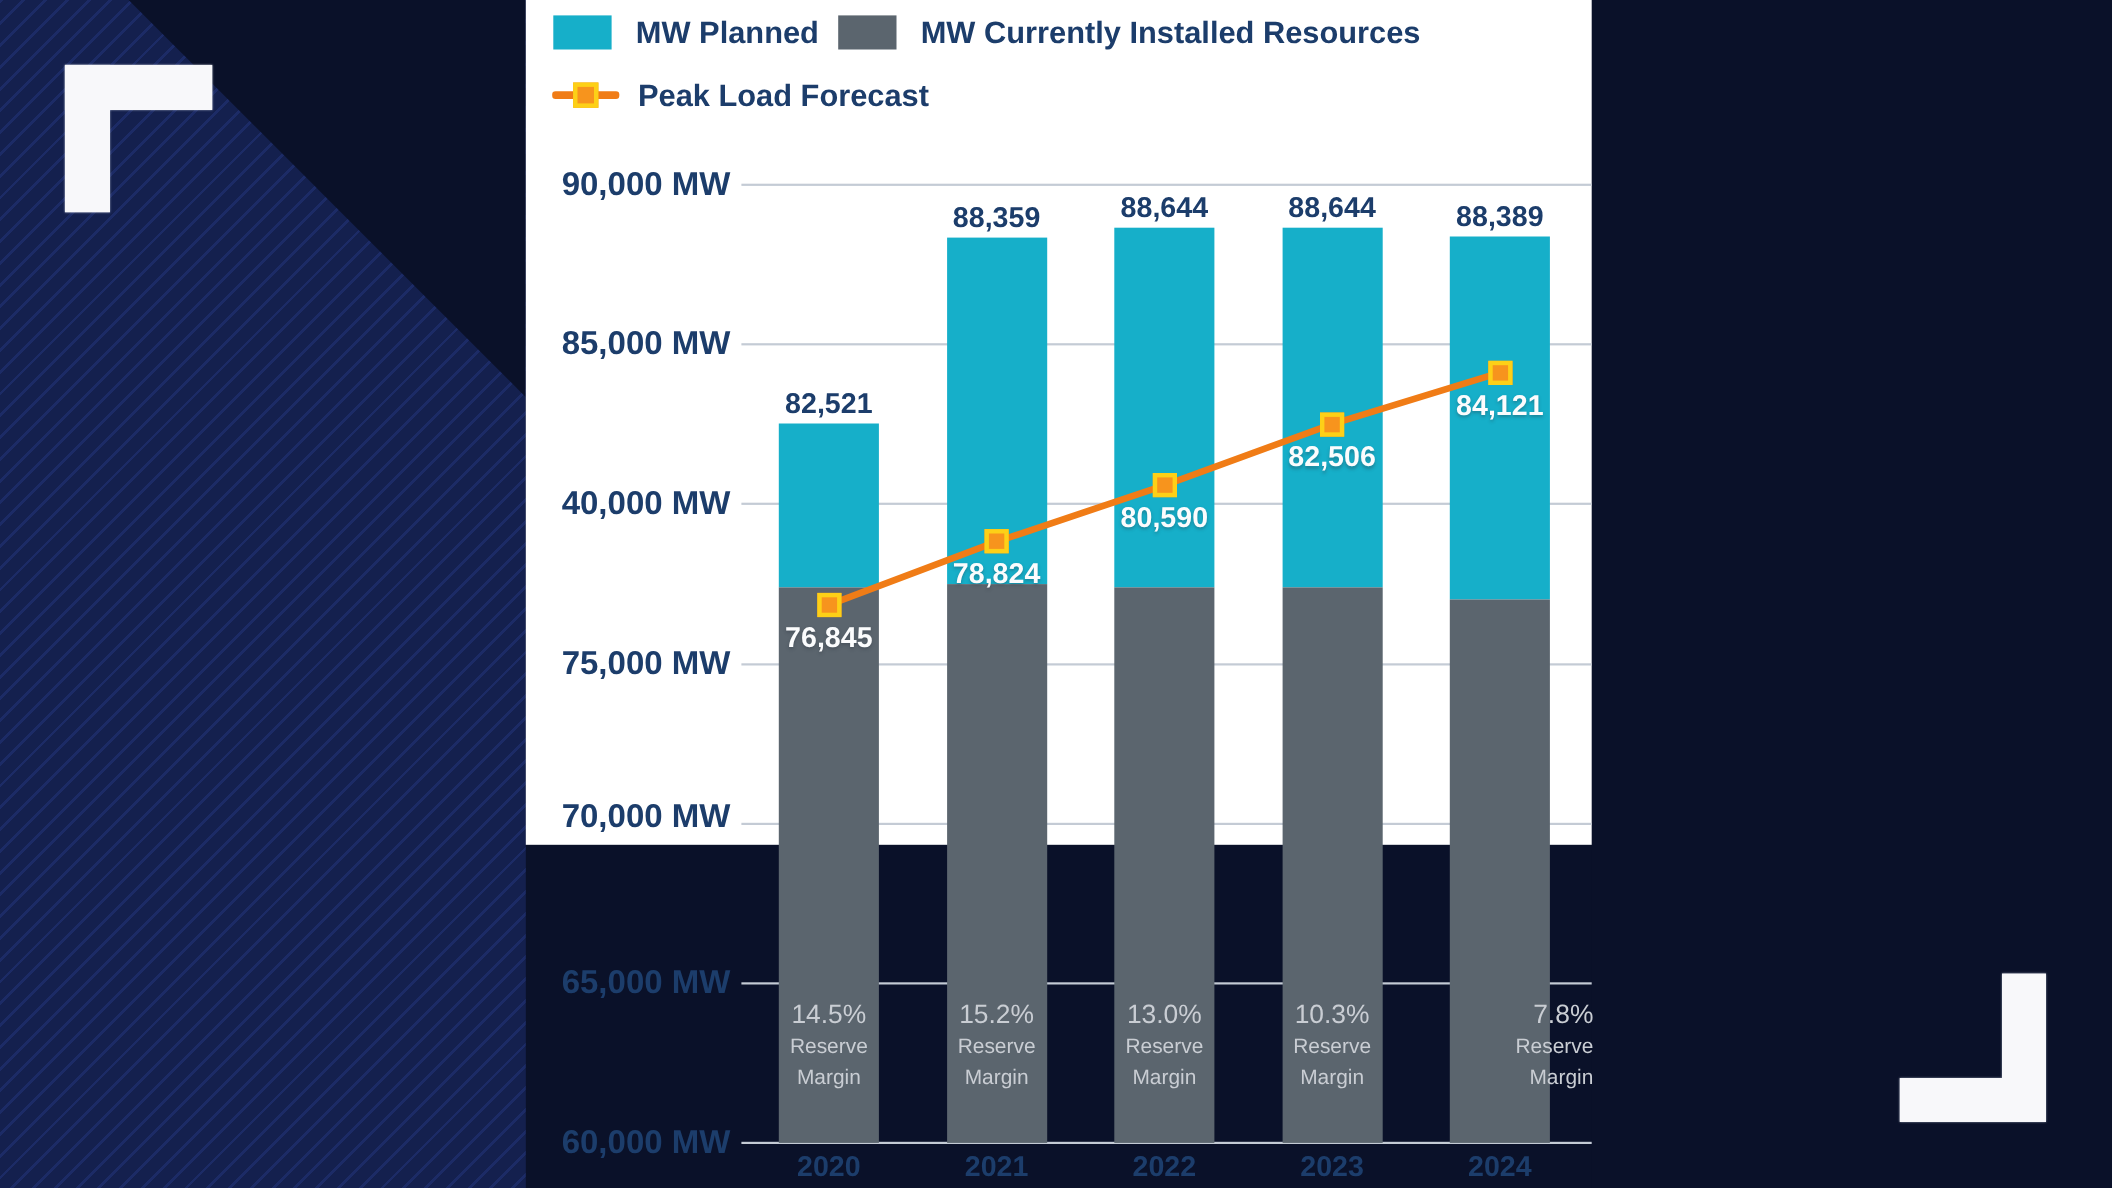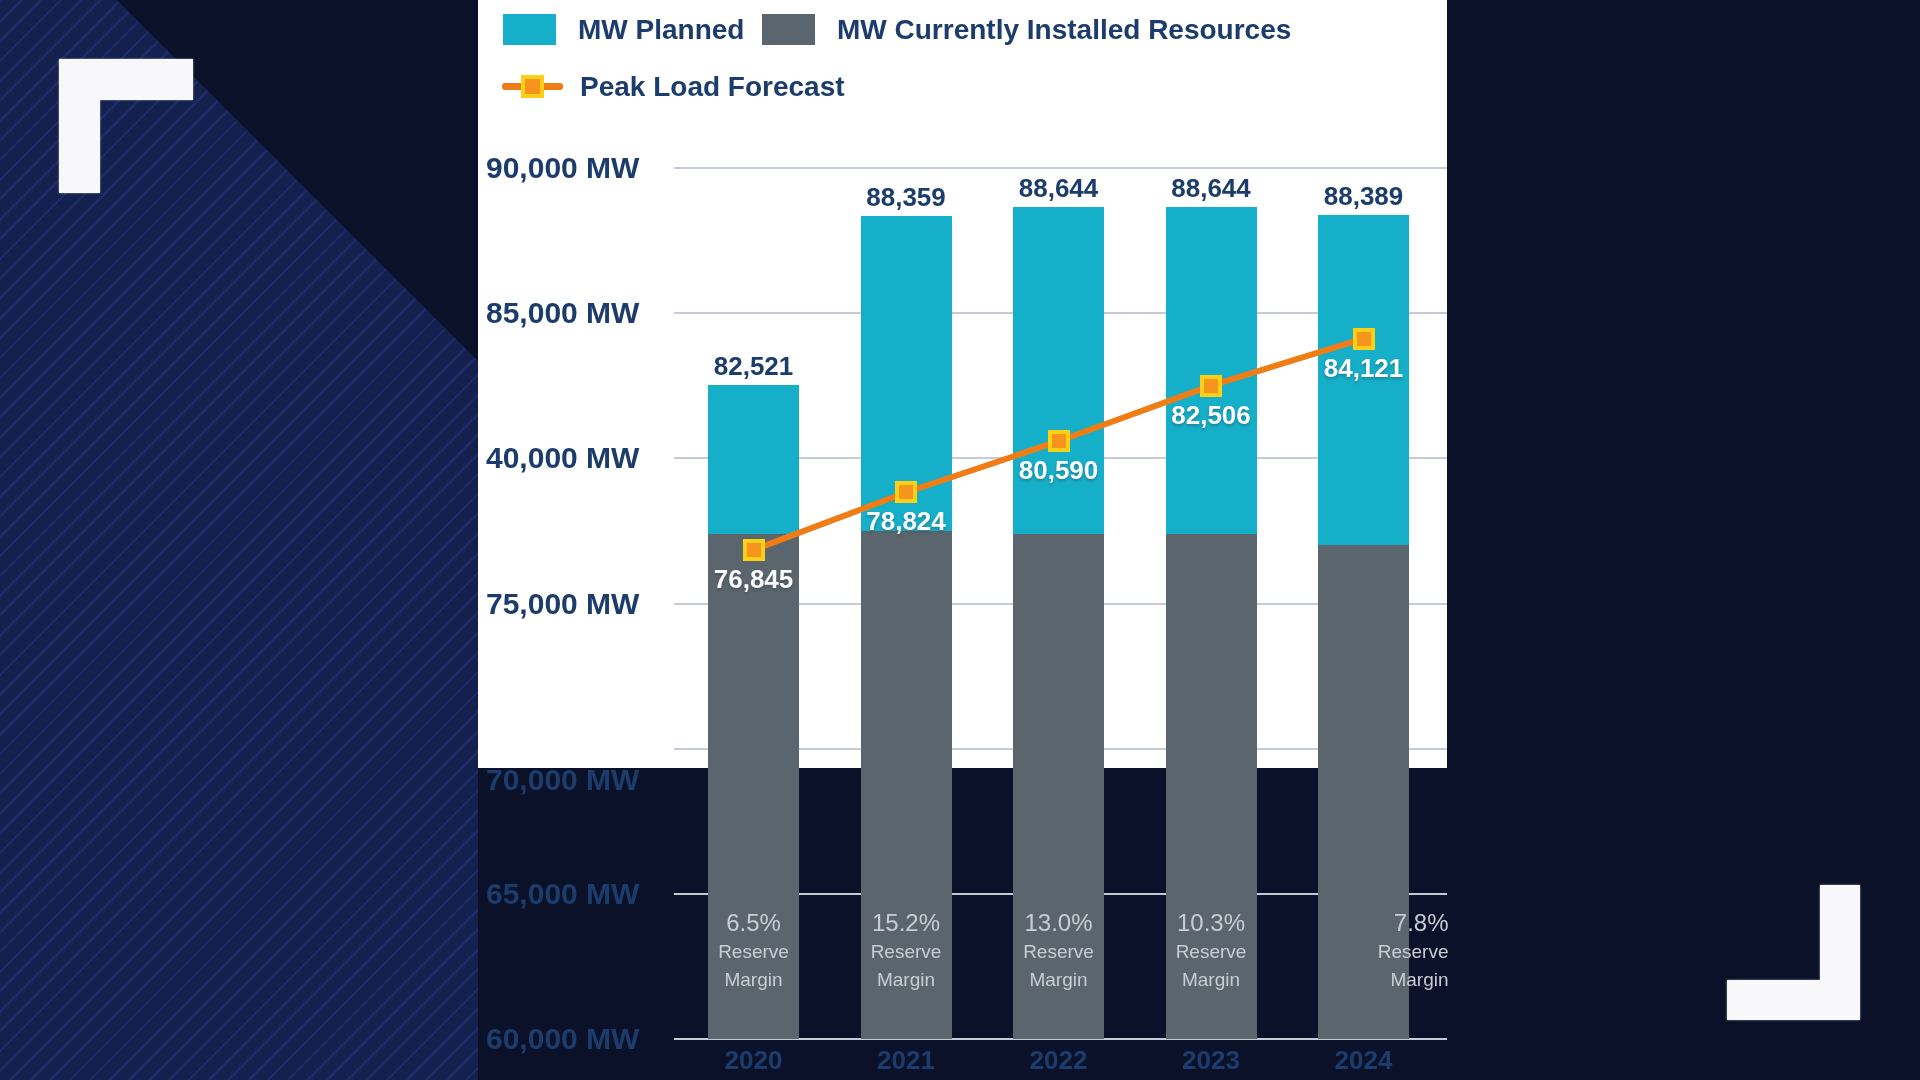--- a/index.html
+++ b/index.html
@@ -33,21 +33,21 @@
 
   
   .legend-swatch{position:absolute;width:53px;height:31px;}
   .legend-label{position:absolute;font-weight:bold;font-size:28px;color:var(--navy);line-height:31px;white-space:nowrap;}
   .legend-line-glyph{position:absolute;left:24px;top:83px;width:61px;height:7px;background:var(--line);border-radius:3px;}
   .legend-line-glyph .glyph-marker{position:absolute;left:19px;top:-8px;width:23px;height:23px;
     background:var(--marker_fill);border:4px solid var(--marker_border);}
 
   
   .gridline{position:absolute;height:2px;background:var(--gridline);}
-  .ytick{position:absolute;width:178px;font-weight:bold;font-size:30px;color:var(--navy);line-height:32px;white-space:nowrap;}
+  .ytick{position:absolute;width:178px;text-align:right;font-weight:bold;font-size:30px;color:var(--navy);line-height:32px;white-space:nowrap;}
   .bar-seg{position:absolute;}
   .total-label{position:absolute;width:170px;text-align:center;font-weight:bold;font-size:26px;color:var(--navy);line-height:28px;}
   .year-label{position:absolute;width:170px;text-align:center;font-weight:bold;font-size:26px;color:var(--navy);line-height:28px;}
   .reserve-block{position:absolute;width:170px;text-align:center;color:var(--reserve_text);}
   .reserve-block .pct{font-size:24px;line-height:30px;}
   .reserve-block .word{font-size:19px;line-height:28px;}
   .peak-label{position:absolute;width:170px;text-align:center;font-weight:bold;font-size:26px;color:var(--white_label);
     line-height:28px;text-shadow:0 2px 3px rgba(40,50,60,0.35);}
   .peak-marker{position:absolute;width:22px;height:22px;background:var(--marker_fill);border:4px solid var(--marker_border);}
   .line-svg{position:absolute;left:0;top:0;pointer-events:none;}
@@ -83,30 +83,30 @@
     <div id="plot">
         <div class="gridline" style="left: 196px; top: 167px; width: 773px;"></div>
         <div class="ytick" style="left: 8px; top: 152px;">90,000 MW</div>
         <div class="gridline" style="left: 196px; top: 312.167px; width: 773px;"></div>
         <div class="ytick" style="left: 8px; top: 297.167px;">85,000 MW</div>
         <div class="gridline" style="left: 196px; top: 457.333px; width: 773px;"></div>
         <div class="ytick" style="left: 8px; top: 442.333px;">40,000 MW</div>
         <div class="gridline" style="left: 196px; top: 602.5px; width: 773px;"></div>
         <div class="ytick" style="left: 8px; top: 587.5px;">75,000 MW</div>
         <div class="gridline" style="left: 196px; top: 747.667px; width: 773px;"></div>
-        <div class="ytick" style="left: 8px; top: 764px;">70,000 MW</div>
+        <div class="ytick" style="left: 8px; top: 727px;">70,000 MW</div>
         <div class="gridline" style="left: 196px; top: 892.833px; width: 773px;"></div>
         <div class="ytick" style="left: 8px; top: 877.833px;">65,000 MW</div>
         <div class="gridline" style="left: 196px; top: 1038px; width: 773px;"></div>
         <div class="ytick" style="left: 8px; top: 1023px;">60,000 MW</div>
         <div class="bar-seg" style="left: 230px; top: 385.14px; width: 91px; height: 148.68px; background: var(--planned);"></div>
         <div class="bar-seg" style="left: 230px; top: 533.82px; width: 91px; height: 505.18px; background: var(--installed);"></div>
         <div class="total-label" style="left: 190.5px; top: 352.14px;">82,521</div>
         <div class="reserve-block" style="left: 190.5px; top: 908px;">
-          <div class="pct">6.5%</div>
+          <div class="pct">14.5%</div>
           <div class="word">Reserve</div>
           <div class="word">Margin</div>
         </div>
         <div class="year-label" style="left: 190.5px; top: 1046px;">2020</div>
         <div class="bar-seg" style="left: 382.5px; top: 215.644px; width: 91px; height: 315.273px; background: var(--planned);"></div>
         <div class="bar-seg" style="left: 382.5px; top: 530.917px; width: 91px; height: 508.083px; background: var(--installed);"></div>
         <div class="total-label" style="left: 343px; top: 182.644px;">88,359</div>
         <div class="reserve-block" style="left: 343px; top: 908px;">
           <div class="pct">15.2%</div>
           <div class="word">Reserve</div>

